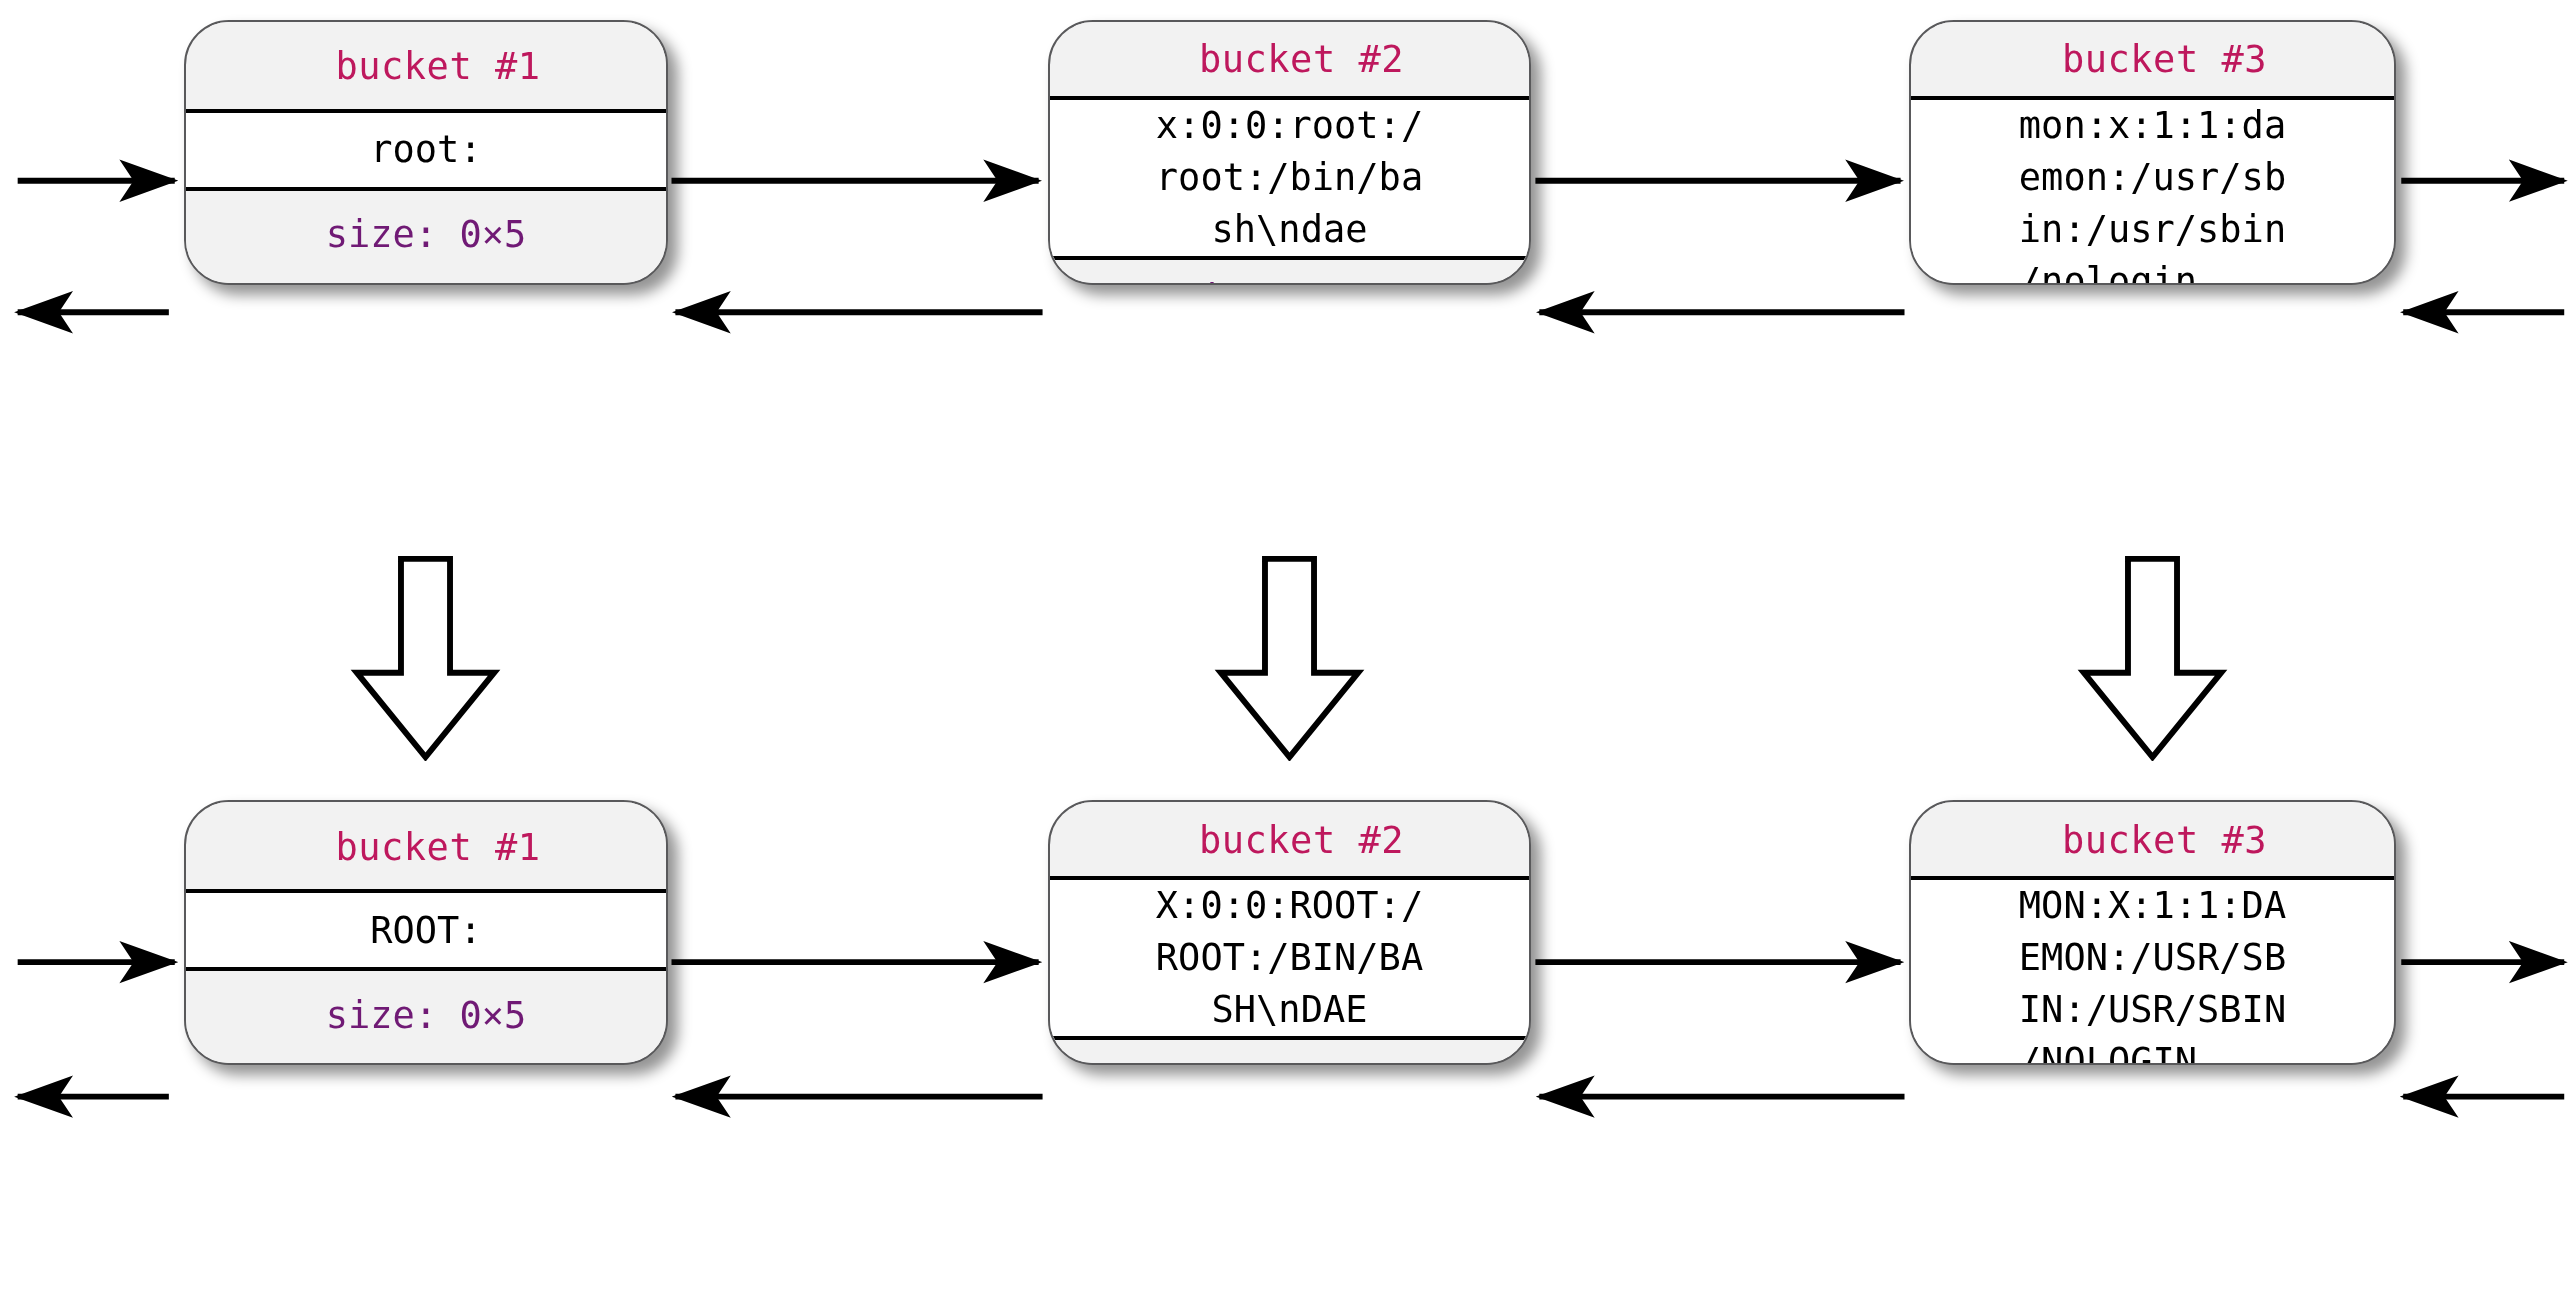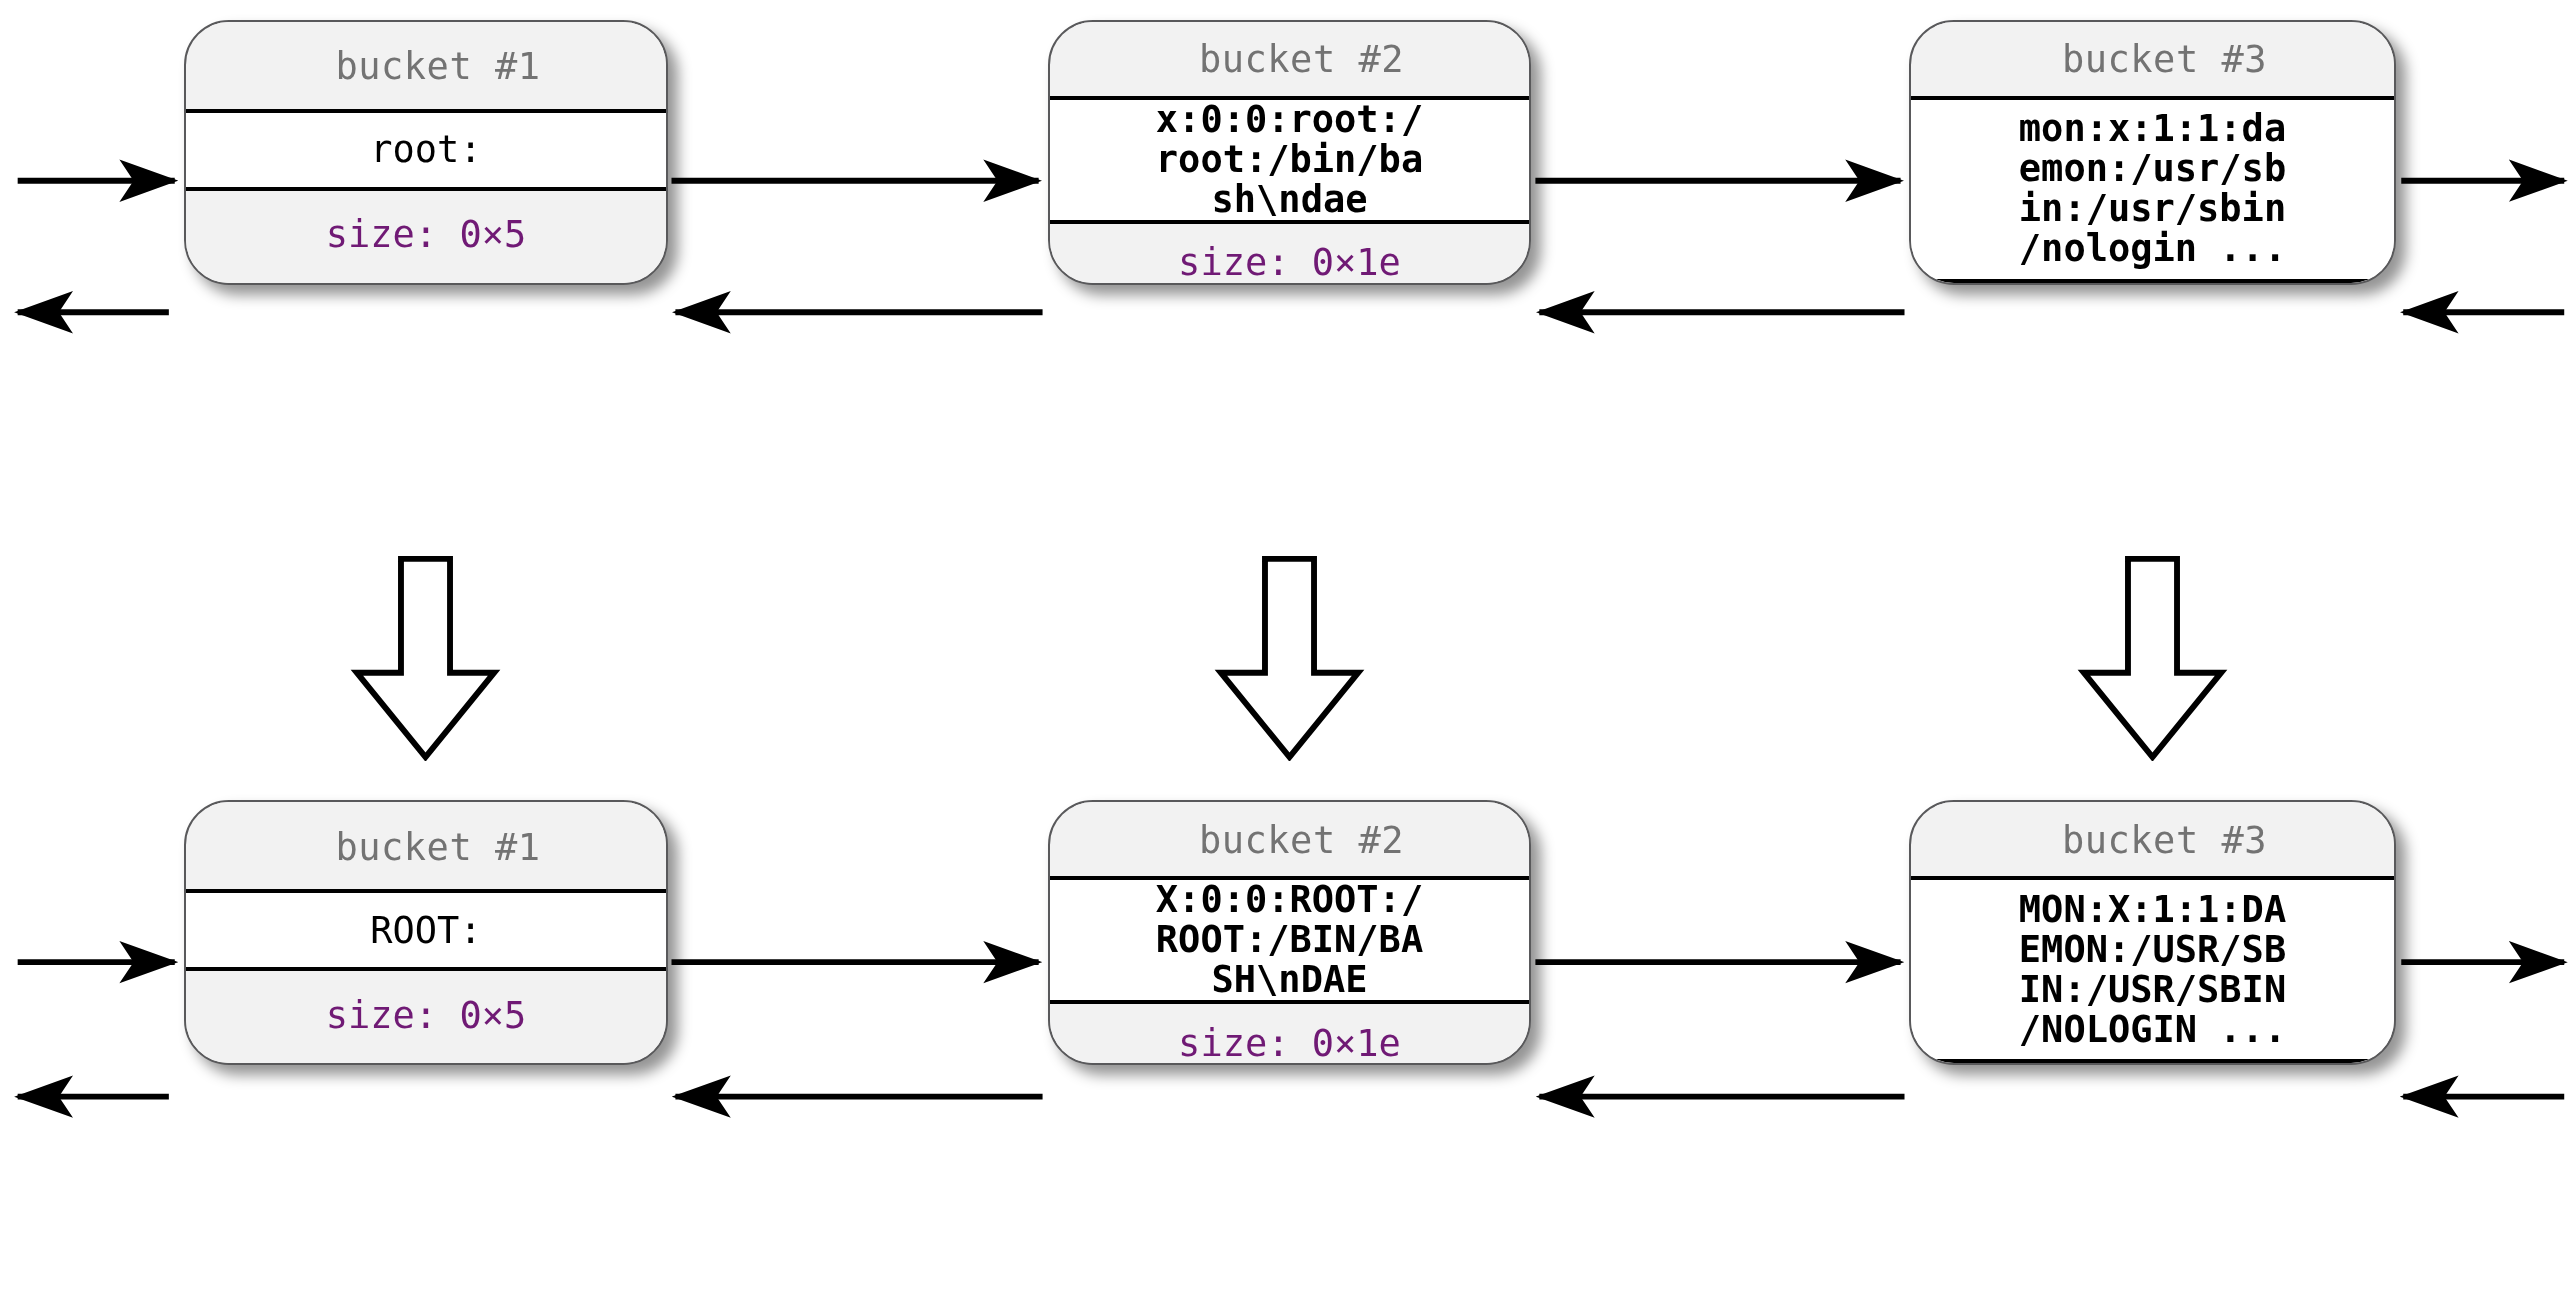--- a/index.html
+++ b/index.html
@@ -26,21 +26,21 @@
     border: 2.9px solid #59595b;
     border-radius: 45px;
     box-shadow: 9.8px 9.8px 13.7px rgba(0,0,0,0.42);
     display: flex;
     flex-direction: column;
     overflow: hidden;
   }
   .bucket-title {
     flex: 0 0 auto;
     text-align: center;
-    color: #737373;
+    color: #be185d;
     font-size: 37px;
     line-height: 1;
     letter-spacing: 0.5px;
     padding-top: 26.5px;
     padding-bottom: 23.6px;
     background: #f2f2f2;
     user-select: none;
     margin-left: 24px;
   }
   .bucket-body {
@@ -51,21 +51,21 @@
     display: flex;
     align-items: center;
     justify-content: center;
     text-align: center;
     color: #000;
     font-size: 37px;
     line-height: 47px;
     white-space: pre;
     padding: 0 5.9px;
   }
-  .bucket-body.tight { line-height: 40px; font-weight: bold; }
+  .bucket-body.tight { line-height: 52px; }
   .bucket-footer {
     flex: 0 0 auto;
     text-align: center;
     color: #701a75;
     font-size: 37px;
     line-height: 1;
     padding-top: 25.5px;
     padding-bottom: 29.5px;
     background: #f2f2f2;
     user-select: none;

